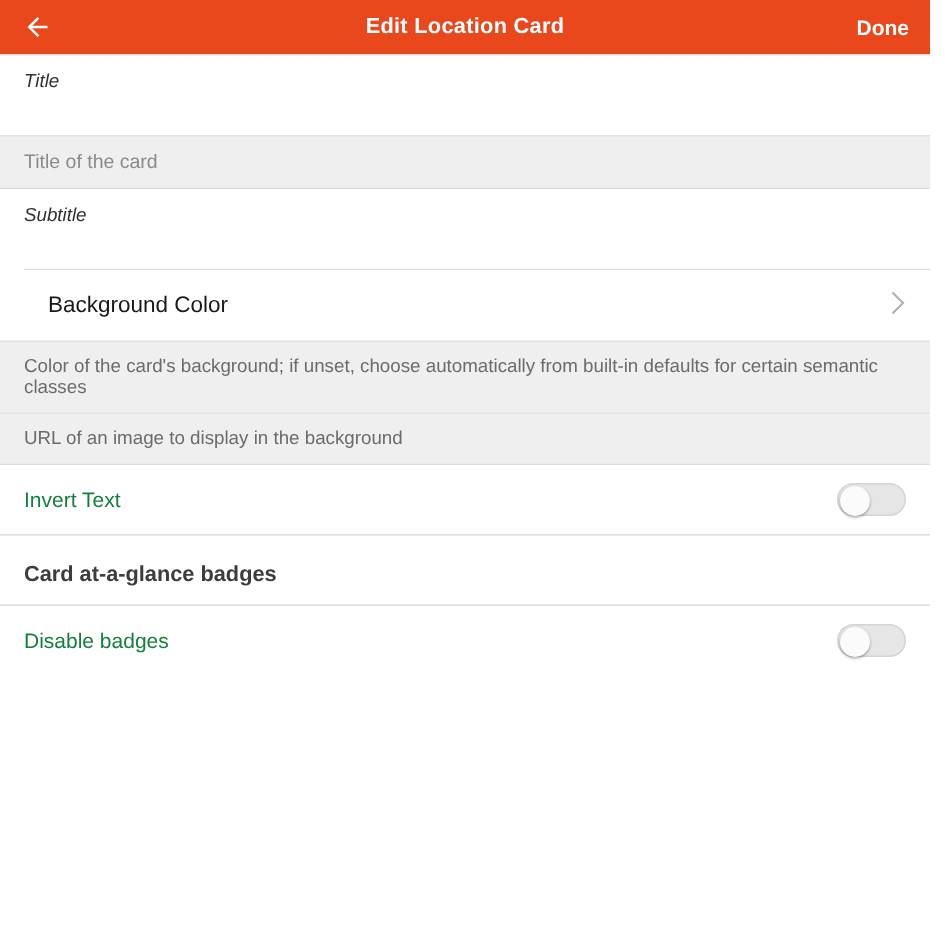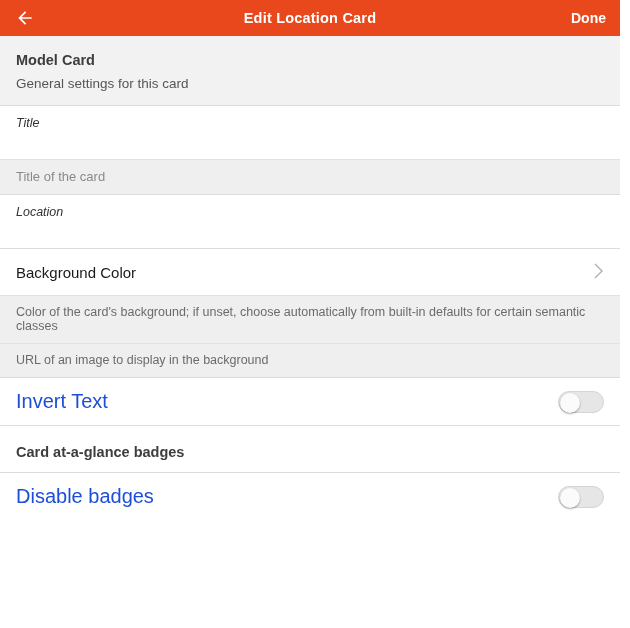--- a/index.html
+++ b/index.html
@@ -112,20 +112,21 @@
     border-top: 1px solid #e2e2e2;
   }
 
   .nav-row {
     display: flex;
     align-items: center;
     padding: 14px 16px;
     border-top: 1px solid #dcdcdc;
     background: #ffffff;
     cursor: pointer;
+    margin-left: 16px;
   }
   .nav-row .nav-label {
     font-size: 15px;
     color: #1a1a1a;
   }
   .chev {
     margin-left: auto;
     color: #b0b0b0;
     font-size: 15px;
     line-height: 1;
@@ -142,22 +143,22 @@
   }
 
   .toggle-row {
     display: flex;
     align-items: center;
     padding: 12px 16px;
     border-top: 1px solid #dcdcdc;
     background: #ffffff;
   }
   .toggle-row .tg-label {
-    font-size: 20px;
-    color: #1d4ed8;
+    font-size: 14px;
+    color: #15803d;
   }
   .switch {
     margin-left: auto;
     width: 46px;
     height: 22px;
     border-radius: 11px;
     background: #e6e6e6;
     border: 1px solid #d4d4d4;
     position: relative;
     cursor: pointer;
@@ -194,35 +195,31 @@
       <svg width="20" height="20" viewBox="0 0 24 24" aria-hidden="true">
         <path d="M20 11H7.8l5.6-5.6L12 4l-8 8 8 8 1.4-1.4L7.8 13H20z" fill="#ffffff"></path>
       </svg>
     </div>
     <div class="title">Edit Location Card</div>
     <div class="done">Done</div>
   </div>
 
   <div class="content">
 
-    <div class="section-header">
-      <div class="sh-title">Model Card</div>
-      <div class="sh-sub">General settings for this card</div>
-    </div>
 
     <div class="row first">
       <div class="field-label">Title</div>
       <div class="field-value"></div>
     </div>
     <div class="help">
       <span class="field-placeholder">Title of the card</span>
     </div>
 
     <div class="row">
-      <div class="field-label">Location</div>
+      <div class="field-label">Subtitle</div>
       <div class="field-value"></div>
     </div>
 
     <div class="nav-row">
       <div class="nav-label">Background Color</div>
       <div class="chev">
         <svg width="12" height="16" viewBox="0 0 12 16" aria-hidden="true">
           <path d="M3 1l7 7-7 7" fill="none" stroke="#b0b0b0" stroke-width="1.4"></path>
         </svg>
       </div>

